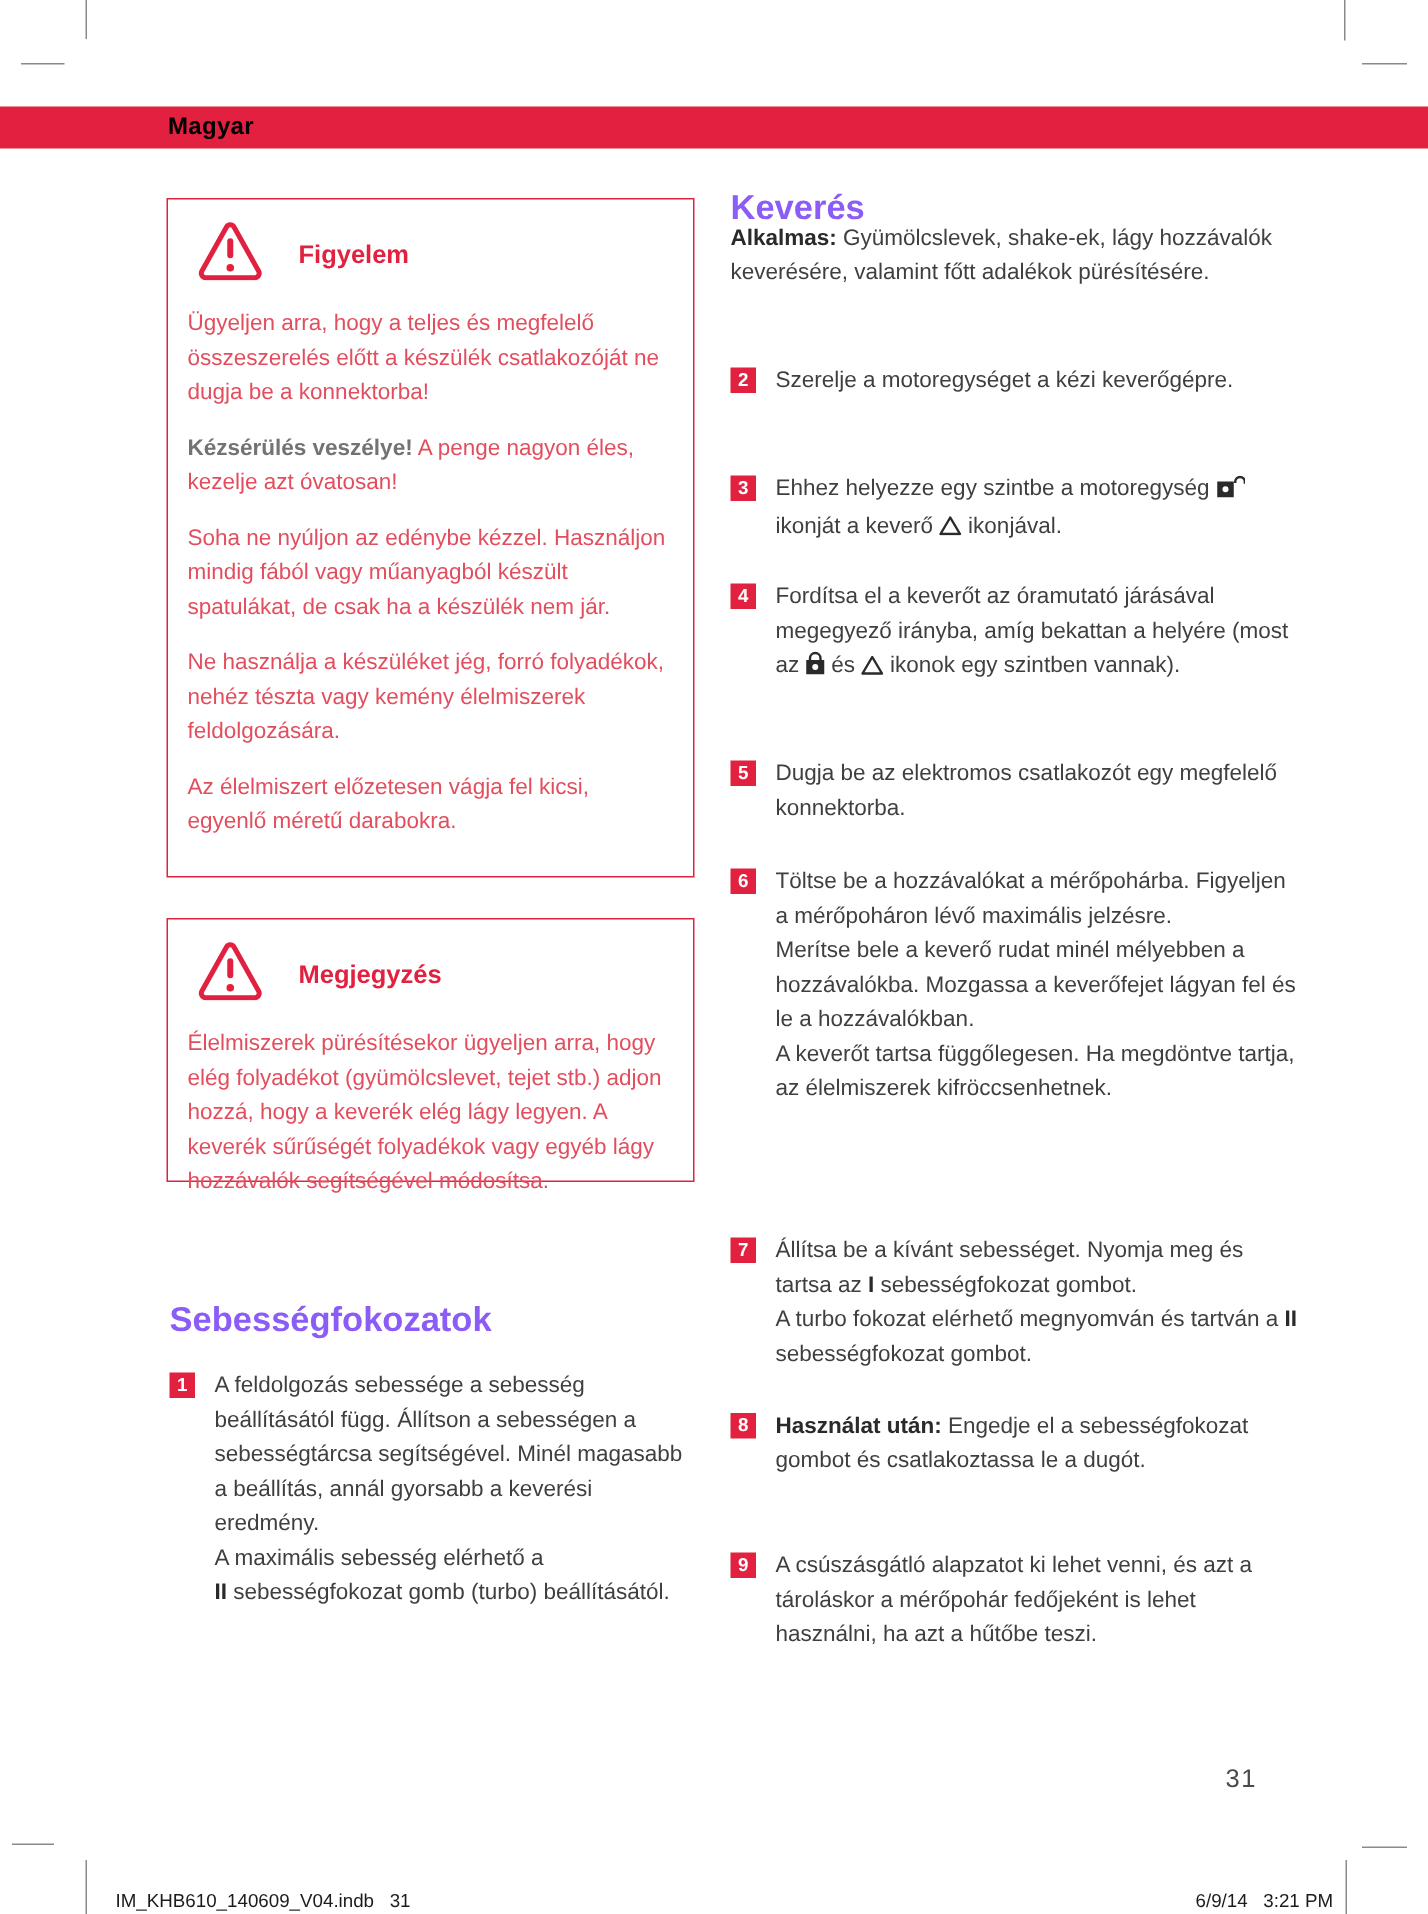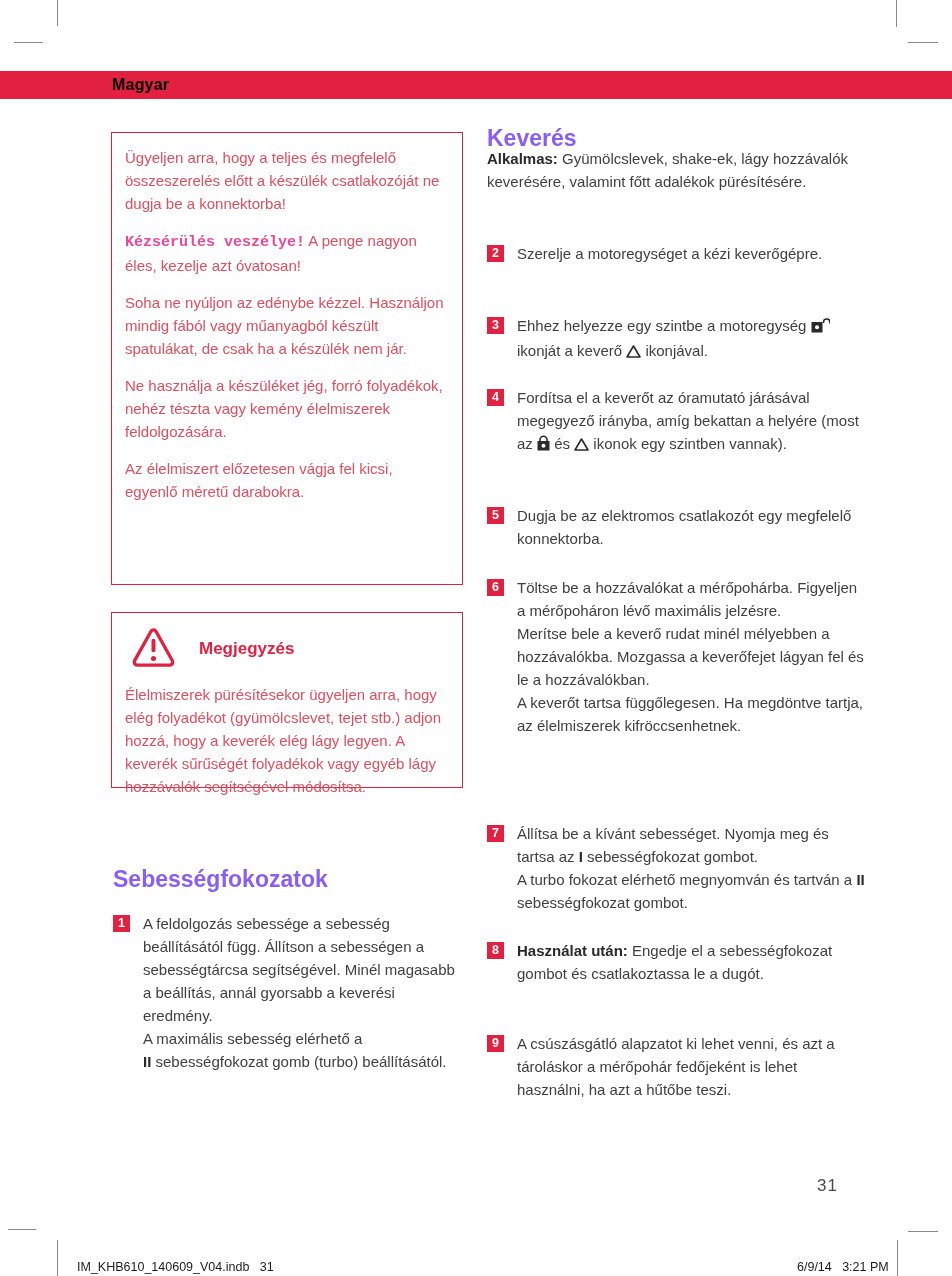--- a/index.html
+++ b/index.html
@@ -18,21 +18,21 @@
   
   .redbox{
     position:absolute;left:111px;width:352px;border:1px solid #E2203F;
     box-sizing:border-box;padding:13px 13px 0 13px;background:#fff;
   }
   .box-head{display:flex;align-items:center;margin:1px 0 12px 6px;}
   .box-title{color:#E2203F;font-weight:bold;font-size:17px;margin-left:23px;}
   .redbox p{
     margin:0 0 14px 0;color:#E24E5E;font-size:15px;line-height:23px;
   }
-  .redbox p b{color:#ec4899;font-family:Liberation Mono, monospace;}
+  .redbox p b{color:#737373;}
   
   .sec-head{position:absolute;font-size:23px;font-weight:bold;color:#8b5cf6;}
   
   .intro{position:absolute;left:487px;top:147px;width:370px;font-size:15px;line-height:23px;}
   .intro b{color:#2a2a2a;}
   
   .step{position:absolute;display:flex;}
   .badge{
     flex:0 0 17px;width:17px;height:17px;margin-top:3px;background:#E2203F;
     color:#fff;font-size:12.5px;font-weight:bold;text-align:center;line-height:17px;
@@ -59,20 +59,30 @@
   <div class="mark" style="left:8px;top:1229px;width:28px;height:1px;"></div>
   <div class="mark" style="left:908px;top:1231px;width:30px;height:1px;"></div>
   <div class="mark" style="left:57px;top:1240px;width:1px;height:36px;"></div>
   <div class="mark" style="left:897px;top:1240px;width:1px;height:36px;"></div>
 
   <div class="lang-bar">
     <span>Magyar</span>
   </div>
 
   <div class="redbox" style="top:132px;height:453px;">
+    <div class="box-head">
+      <span>
+        <svg width="45" height="40" viewBox="0 0 60 54">
+          <path d="M26.5 6 a4 4 0 0 1 7 0 L55.5 45.5 a4 4 0 0 1 -3.5 6 h-44 a4 4 0 0 1 -3.5 -6 Z" fill="none" stroke="#E2203F" stroke-width="4.5" stroke-linejoin="round"></path>
+          <rect x="27.3" y="16" width="5.4" height="18" rx="2.7" fill="#E2203F"></rect>
+          <circle cx="30" cy="42.5" r="3.4" fill="#E2203F"></circle>
+        </svg>
+      </span>
+      <span class="box-title">Figyelem</span>
+    </div>
     <p>Ügyeljen arra, hogy a teljes és megfelelő összeszerelés előtt a készülék csatlakozóját ne dugja be a konnektorba!</p>
     <p>
       <b>Kézsérülés veszélye!</b><span> A penge nagyon éles, kezelje azt óvatosan!</span>
     </p>
     <p>Soha ne nyúljon az edénybe kézzel. Használjon mindig fából vagy műanyagból készült spatulákat, de csak ha a készülék nem jár.</p>
     <p>Ne használja a készüléket jég, forró folyadékok, nehéz tészta vagy kemény élelmiszerek feldolgozására.</p>
     <p>Az élelmiszert előzetesen vágja fel kicsi, egyenlő méretű darabokra.</p>
   </div>
 
   <div class="redbox" style="top:612px;height:176px;">

